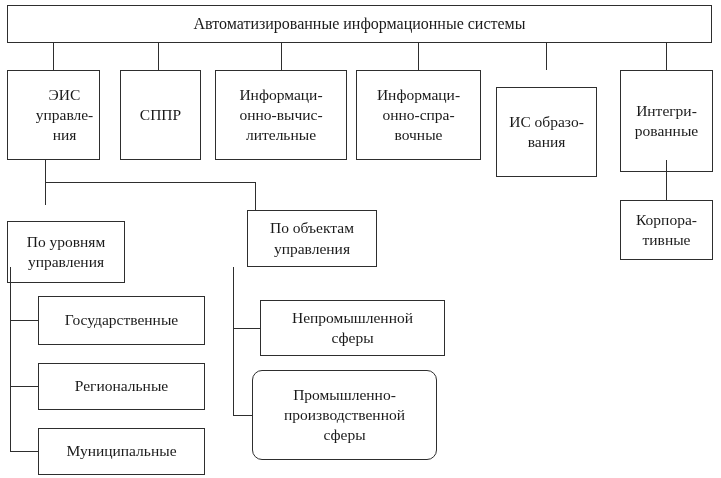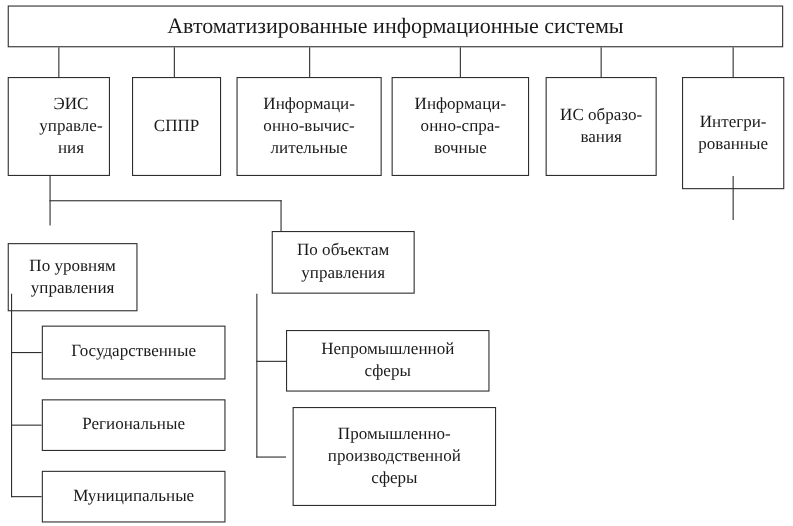--- a/index.html
+++ b/index.html
@@ -19,21 +19,21 @@
     background: #ffffff;
     display: flex;
     align-items: center;
     justify-content: center;
     text-align: center;
     font-size: 15.5px;
     line-height: 1.3;
     white-space: pre-line;
     padding: 2px 4px;
   }
-  .root-node { font-size: 20px; }
+  .root-node { font-size: 16px; }
   .vline, .hline { position: absolute; background: #2e2e2e; }
   .vline { width: 1px; }
   .hline { height: 1px; }
 </style>
 </head>
 <body>
 
 <div class="canvas">
 
   <div class="node root-node" style="left:7px; top:5px; width:705px; height:38px;">Автоматизированные информационные системы</div>
@@ -48,26 +48,28 @@
   <div class="node" style="left:7px;   top:70px; width:93px;  height:90px;padding-left:26px;">ЭИС
 управле-
 ния</div>
   <div class="node" style="left:120px; top:70px; width:81px;  height:90px;">СППР</div>
   <div class="node" style="left:215px; top:70px; width:132px; height:90px;">Информаци-
 онно-вычис-
 лительные</div>
   <div class="node" style="left:356px; top:70px; width:125px; height:90px;">Информаци-
 онно-спра-
 вочные</div>
-  <div class="node" style="left:496px; top:70px; width:101px; height:90px;">ИС образо-
+  <div class="node" style="left:496px; top:87px; width:101px; height:90px;">ИС образо-
 вания</div>
   <div class="node" style="left:620px; top:70px; width:93px;  height:102px;">Интегри-
 рованные</div>
 
   <div class="vline" style="left:666px; top:160px; height:40px;"></div>
+  <div class="node" style="left:620px; top:200px; width:93px; height:60px;">Корпора-
+тивные</div>
 
   <div class="vline" style="left:45px;  top:160px; height:45px;"></div>
   <div class="hline" style="left:45px;  top:182px; width:211px;"></div>
   <div class="vline" style="left:255px; top:182px; height:28px;"></div>
 
   <div class="node" style="left:7px;   top:205px; width:118px; height:62px;margin-top:16px;">По уровням
 управления</div>
   <div class="node" style="left:227px; top:210px; width:130px; height:57px;margin-left:20px;">По объектам
 управления</div>
 
@@ -79,17 +81,17 @@
   <div class="node" style="left:38px; top:296px; width:167px; height:49px;">Государственные</div>
   <div class="node" style="left:38px; top:363px; width:167px; height:47px;">Региональные</div>
   <div class="node" style="left:38px; top:428px; width:167px; height:47px;">Муниципальные</div>
 
   <div class="vline" style="left:233px; top:267px; height:149px;"></div>
   <div class="hline" style="left:233px; top:328px; width:27px;"></div>
   <div class="hline" style="left:233px; top:415px; width:27px;"></div>
 
   <div class="node" style="left:260px; top:300px; width:185px; height:56px;">Непромышленной
 сферы</div>
-  <div class="node" style="left:266px; top:370px; width:185px; height:90px;">Промышленно-
+  <div class="node" style="left:252px; top:370px; width:185px; height:90px;border-radius:10px;">Промышленно-
 производственной
 сферы</div>
 
 </div>
 
 </body></html>

